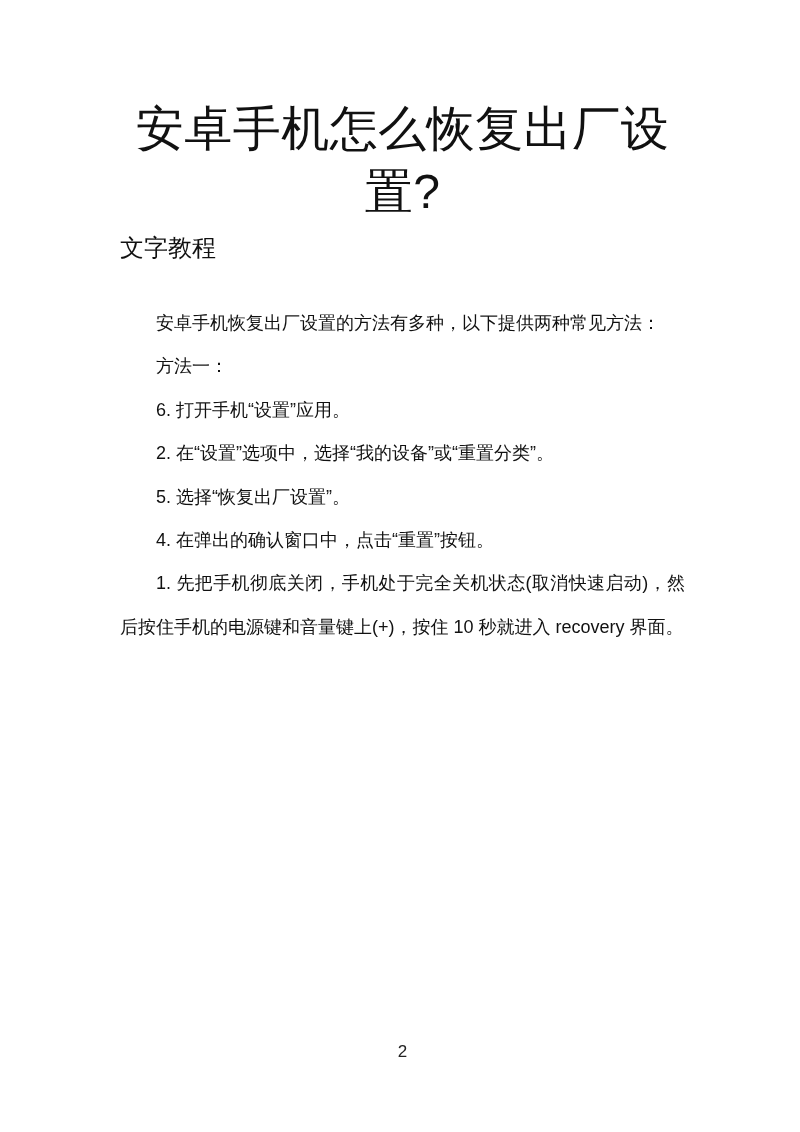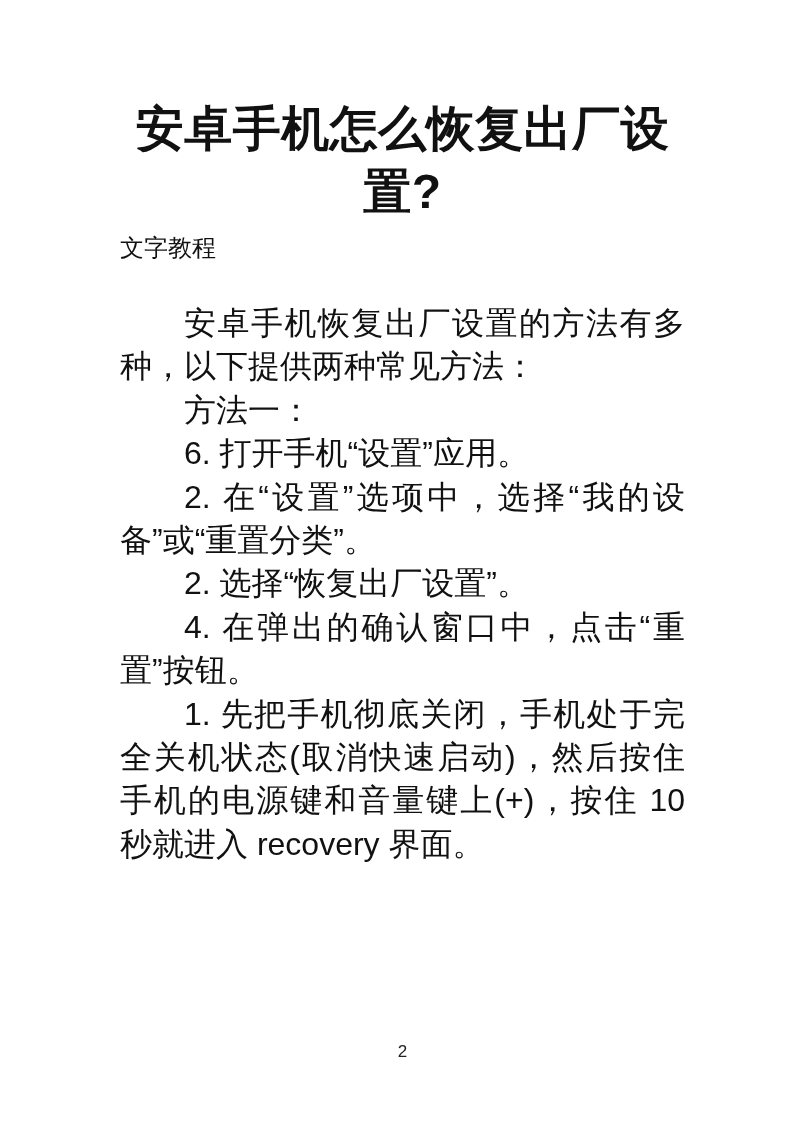--- a/index.html
+++ b/index.html
@@ -11,34 +11,34 @@
     position: relative;
     overflow: hidden;
     font-family: "Liberation Sans", "DejaVu Sans", sans-serif;
     color: #111111;
   }
   .doc-title {
     margin: 0 115px 0 120px;
     padding-top: 97px;
     font-size: 48px;
     line-height: 63px;
-    font-weight: 700;
+    font-weight: 400;
     text-align: center;
     letter-spacing: 0.5px;
   }
   .doc-subtitle {
     margin: 6px 115px 0 120px;
     font-size: 24px;
     line-height: 37px;
     font-weight: 400;
     text-align: left;
   }
   .doc-body {
     margin: 36px 115px 0 120px;
-    font-size: 32px;
+    font-size: 18px;
     line-height: 43.4px;
     text-align: justify;
   }
   .doc-body p {
     margin: 0;
     padding: 0;
     text-indent: 2em;
     word-break: break-word;
   }
   .page-number {
@@ -59,20 +59,20 @@
 
   <h1 class="doc-title">安卓手机怎么恢复出厂设置?</h1>
 
   <div class="doc-subtitle">文字教程</div>
 
   <div class="doc-body">
     <p>安卓手机恢复出厂设置的方法有多种，以下提供两种常见方法：</p>
     <p>方法一：</p>
     <p>6. 打开手机“设置”应用。</p>
     <p>2. 在“设置”选项中，选择“我的设备”或“重置分类”。</p>
-    <p>2. 选择“恢复出厂设置”。</p>
+    <p>5. 选择“恢复出厂设置”。</p>
     <p>4. 在弹出的确认窗口中，点击“重置”按钮。</p>
     <p>1. 先把手机彻底关闭，手机处于完全关机状态(取消快速启动)，然后按住手机的电源键和音量键上(+)，按住 10 秒就进入 recovery 界面。</p>
   </div>
 
   <div class="page-number">2</div>
 
 </div>
 
 </body></html>

